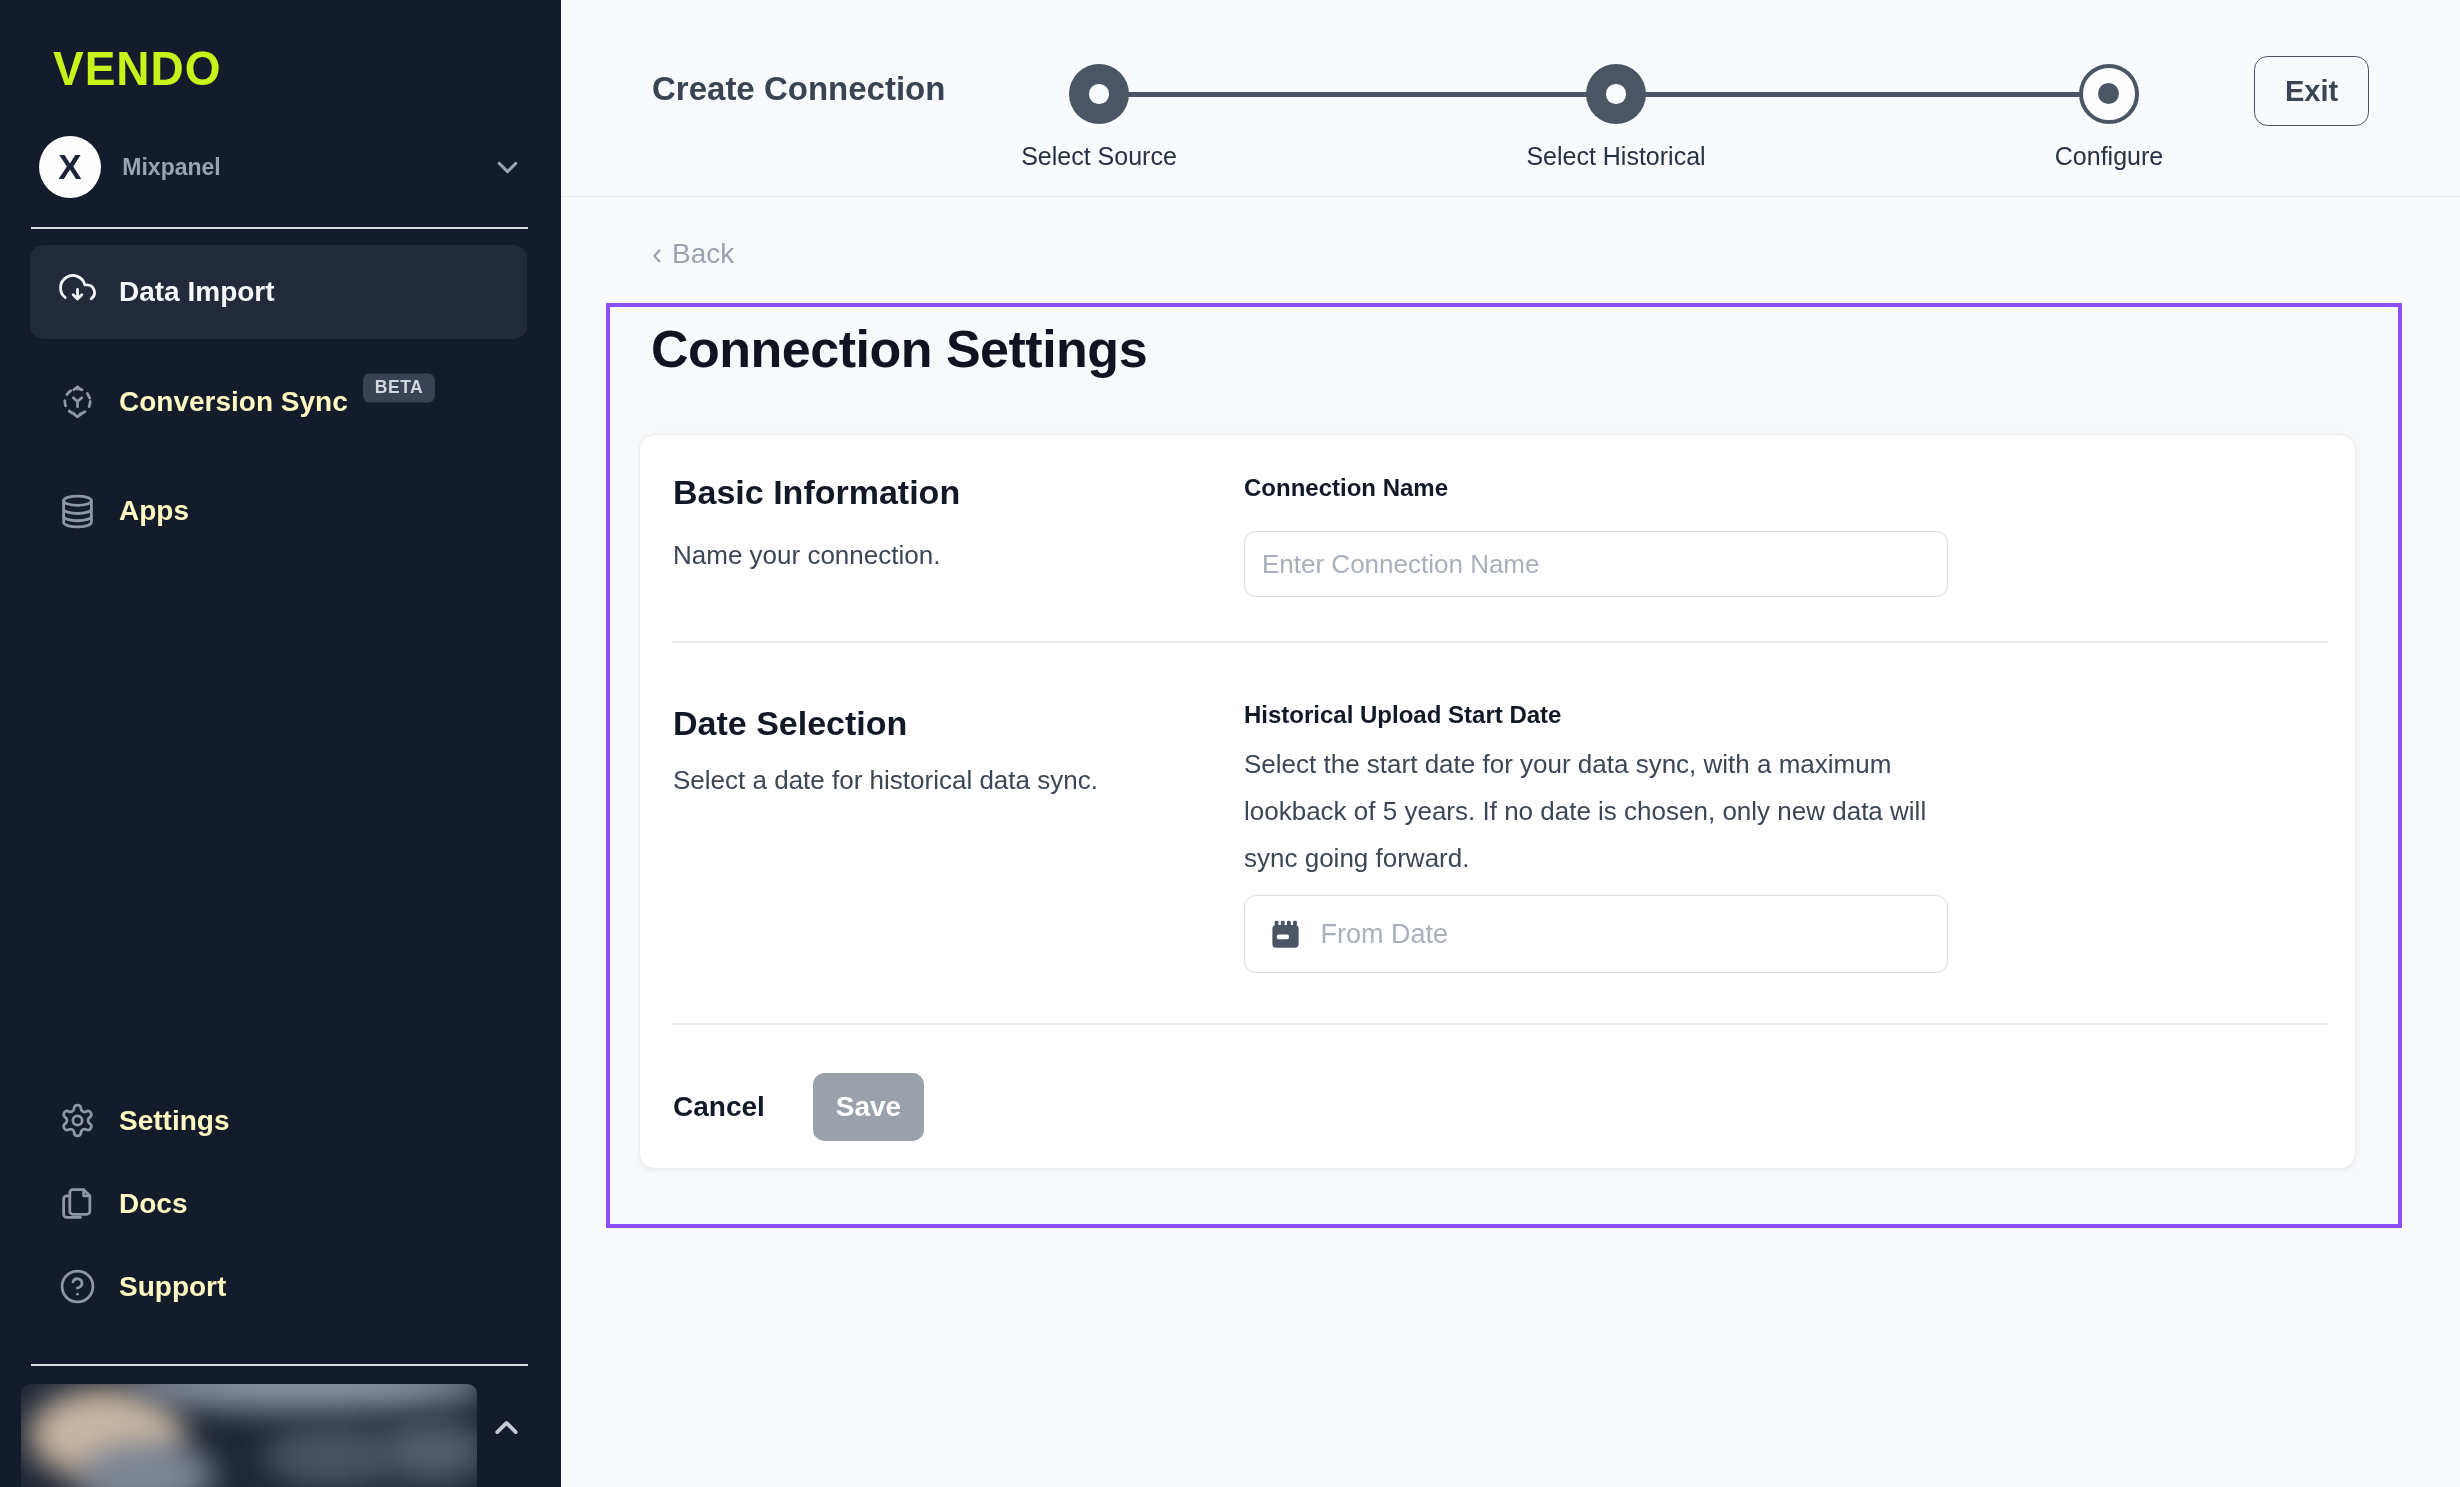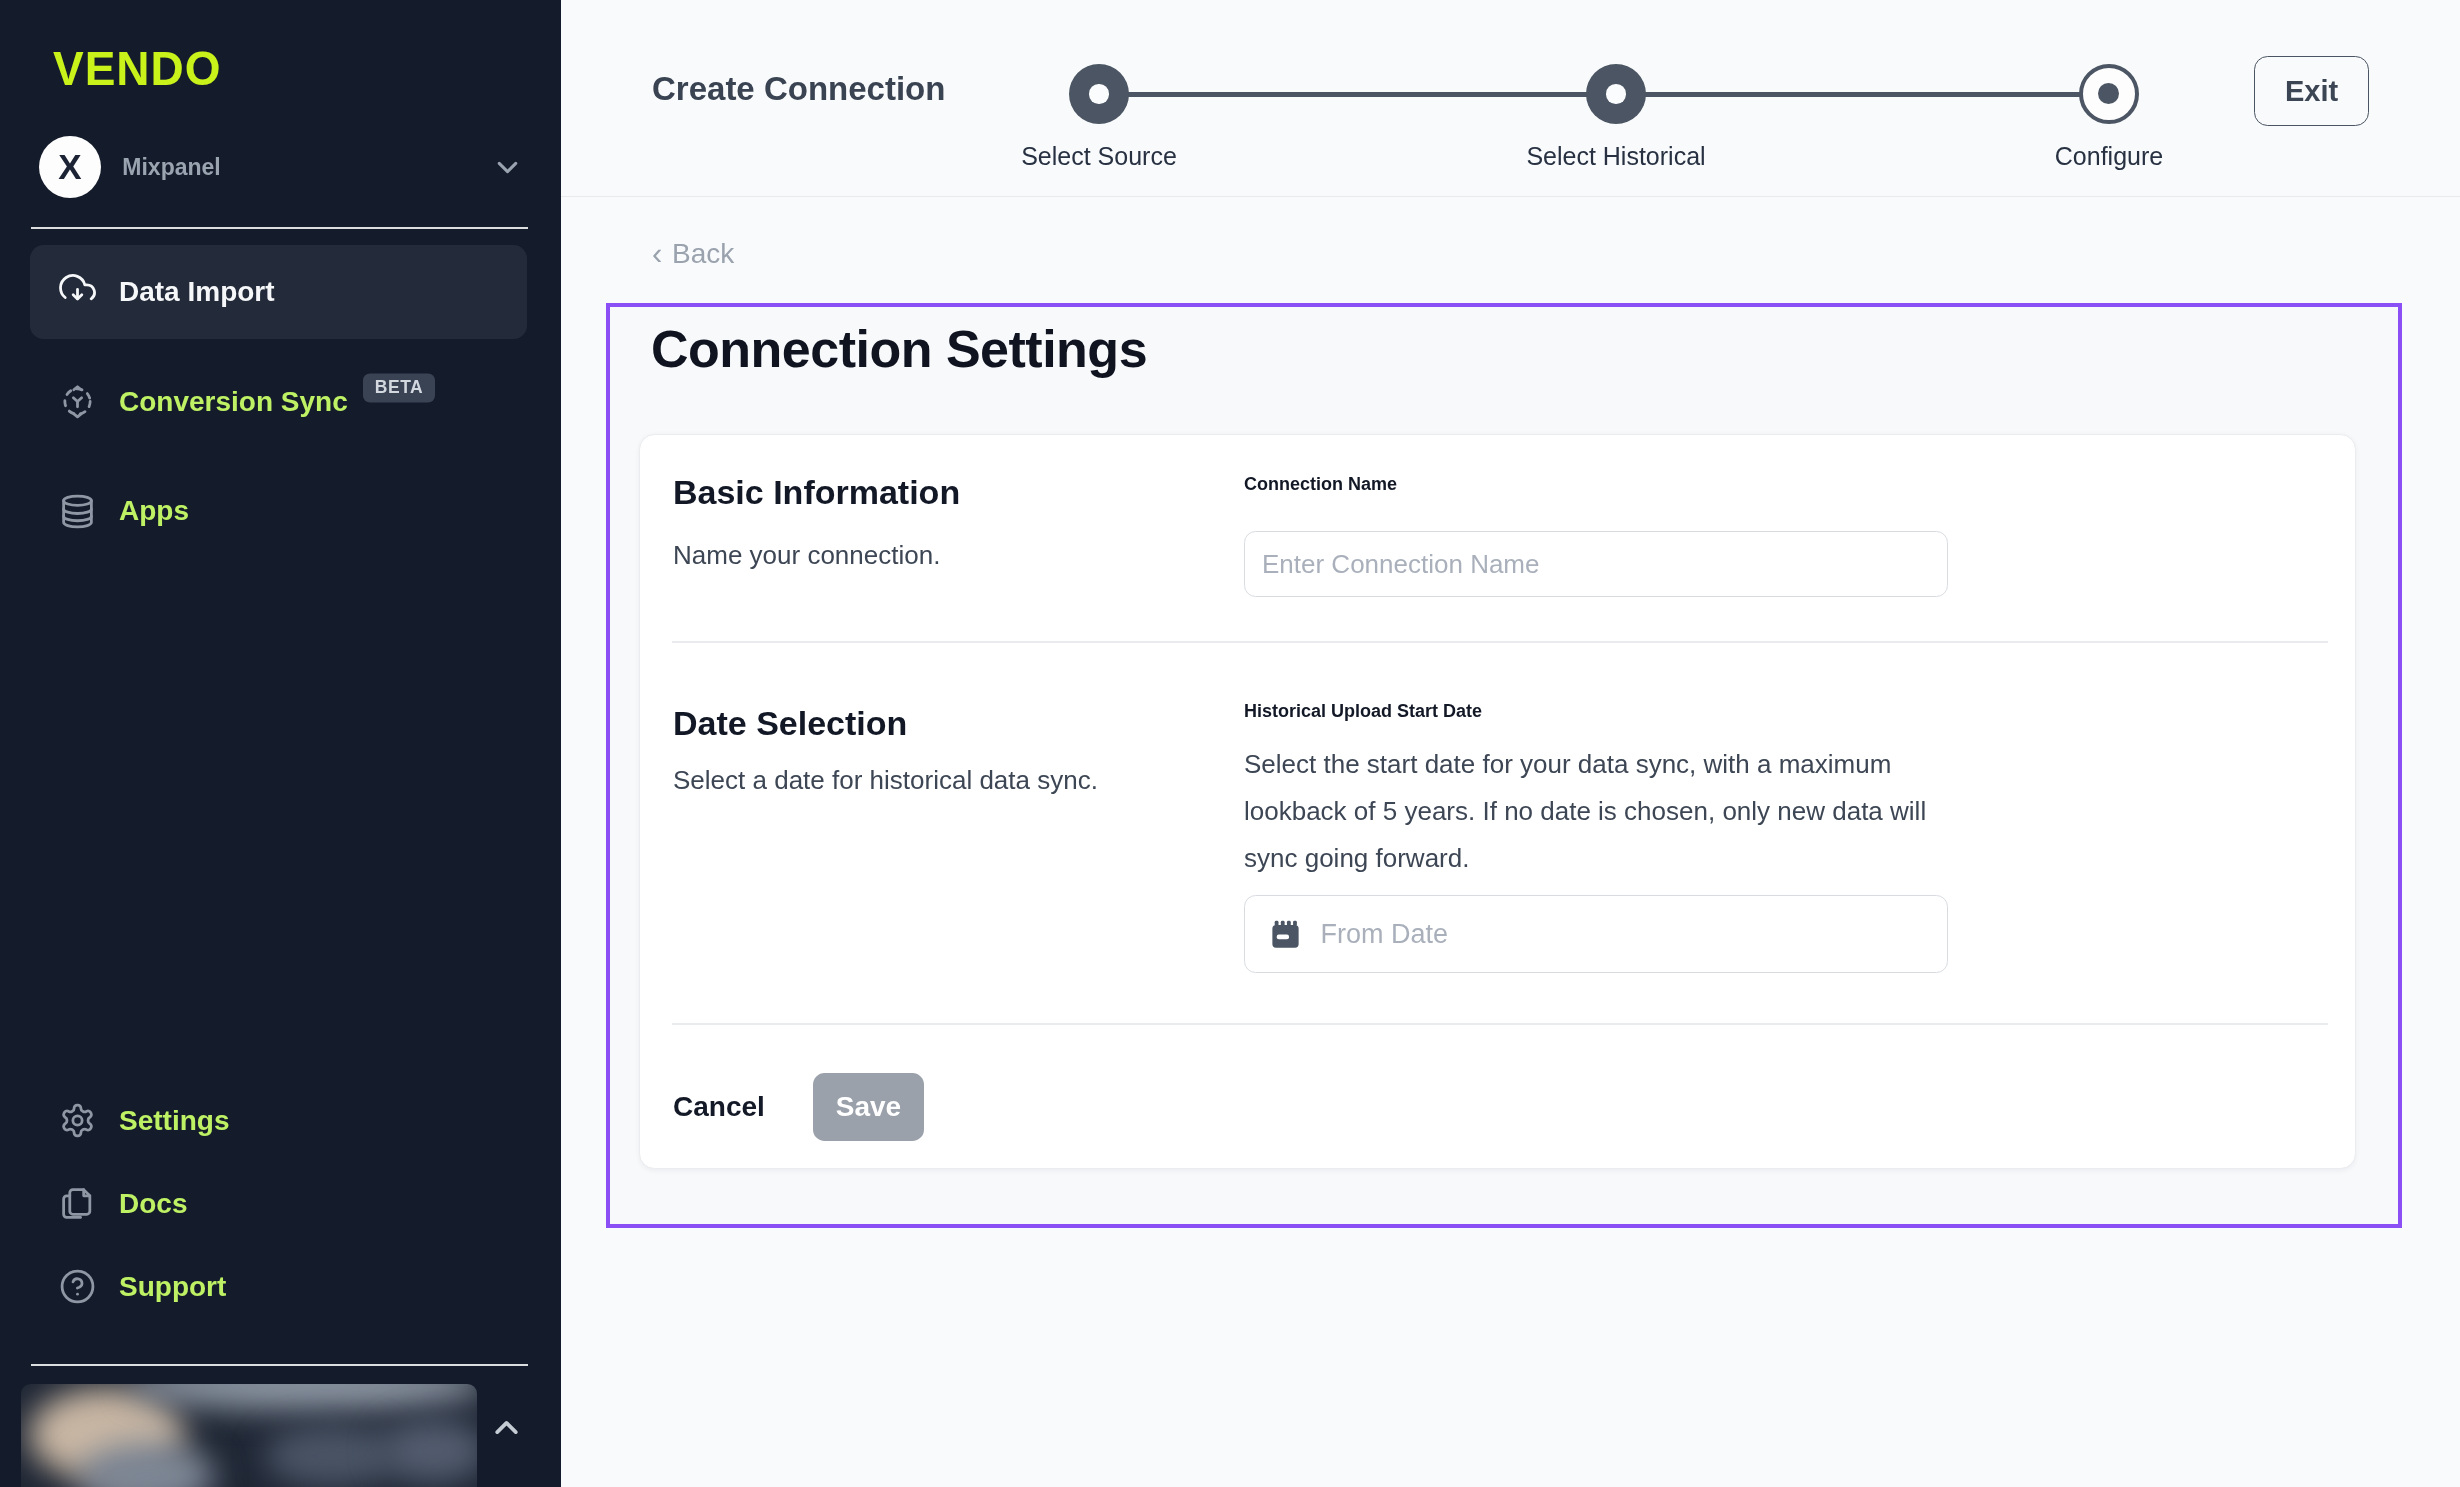--- a/index.html
+++ b/index.html
@@ -18,21 +18,21 @@
                display:flex; align-items:center; justify-content:center;
                font-weight:900; font-size:35px; color:#1c2335; flex:0 0 auto; }
   .ws-name { margin-left:21.3px; font-size:23px; font-weight:700; color:#9aa3b0; flex:1; }
   .chev { width:33px; height:33px; }
   .divider { position:absolute; left:31px; width:497px; height:1.9px;
              background:rgba(255,255,255,0.85); }
   .nav { position:absolute; left:30px; top:245px; width:497px; }
   .nav-item { height:94px; border-radius:13.6px; display:flex; align-items:center;
               padding-left:29px; cursor:pointer; margin-bottom:15.5px; }
   .nav-item .icon { width:37px; height:37px; flex:0 0 auto; }
-  .nav-item .lbl { margin-left:23px; font-size:28px; font-weight:700; color:#bef264; }
+  .nav-item .lbl { margin-left:23px; font-size:28px; font-weight:700; color:#fef9c3; }
   .nav-item.active { background:#232b3a; }
   .nav-item.active .lbl { color:#f6f7f9; }
   .badge { margin-left:15.5px; transform:translateY(-13.6px); background:#3a4354;
            color:#d3d8df; font-size:17.5px; font-weight:700; padding:3.9px 11.6px;
            border-radius:6.8px; letter-spacing:0.5px; }
   .footnav { position:absolute; left:30px; top:1079px; width:497px; }
   .footnav .nav-item { height:83px; margin-bottom:0; }
   .userblur { position:absolute; left:21.3px; top:1384px; width:456px; height:104px;
               border-radius:9.7px 9.7px 0 0; overflow:hidden; background:#1f2735; }
   .blob { position:absolute; border-radius:50%; filter:blur(15.5px); }
@@ -65,21 +65,21 @@
 
   .panel { position:absolute; left:45px; top:303px; width:1796px; height:925px;
            border:4.9px solid #8a4ff5; background:#f8f9fb; }
   .panel-title { position:absolute; left:41px; top:11.6px; font-size:52px; font-weight:800;
                  color:#0f1420; letter-spacing:-0.5px; }
   .card { position:absolute; left:29px; top:127px; width:1717px; height:735px;
           background:#ffffff; border:1.9px solid #eaecef; border-radius:15.5px;
           box-shadow:0 1.9px 4.9px rgba(16,24,40,0.05); }
   .sec-title { position:absolute; font-size:34px; font-weight:700; color:#121826; }
   .sec-desc  { position:absolute; font-size:26px; color:#3d4654; }
-  .fld-label { position:absolute; font-size:18px; font-weight:700; color:#121826; }
+  .fld-label { position:absolute; font-size:24px; font-weight:700; color:#121826; }
   .fld-help  { position:absolute; left:604px; top:306px; width:689px; font-size:26px;
                line-height:47px; color:#3d4654; }
   .txt-input { position:absolute; left:604px; width:704px; height:66px;
                border:1.9px solid #d8dce1; border-radius:11.6px; background:#fff;
                font-size:26px; color:#121826; padding:0 17px;
                font-family:"Liberation Sans", sans-serif; outline:none; }
   .txt-input::placeholder { color:#a9b0bb; }
   .date-wrap { position:absolute; left:604px; top:460px; width:704px; height:78px;
                border:1.9px solid #d8dce1; border-radius:11.6px; background:#fff;
                display:flex; align-items:center; padding:0 23px; gap:17.5px; }

